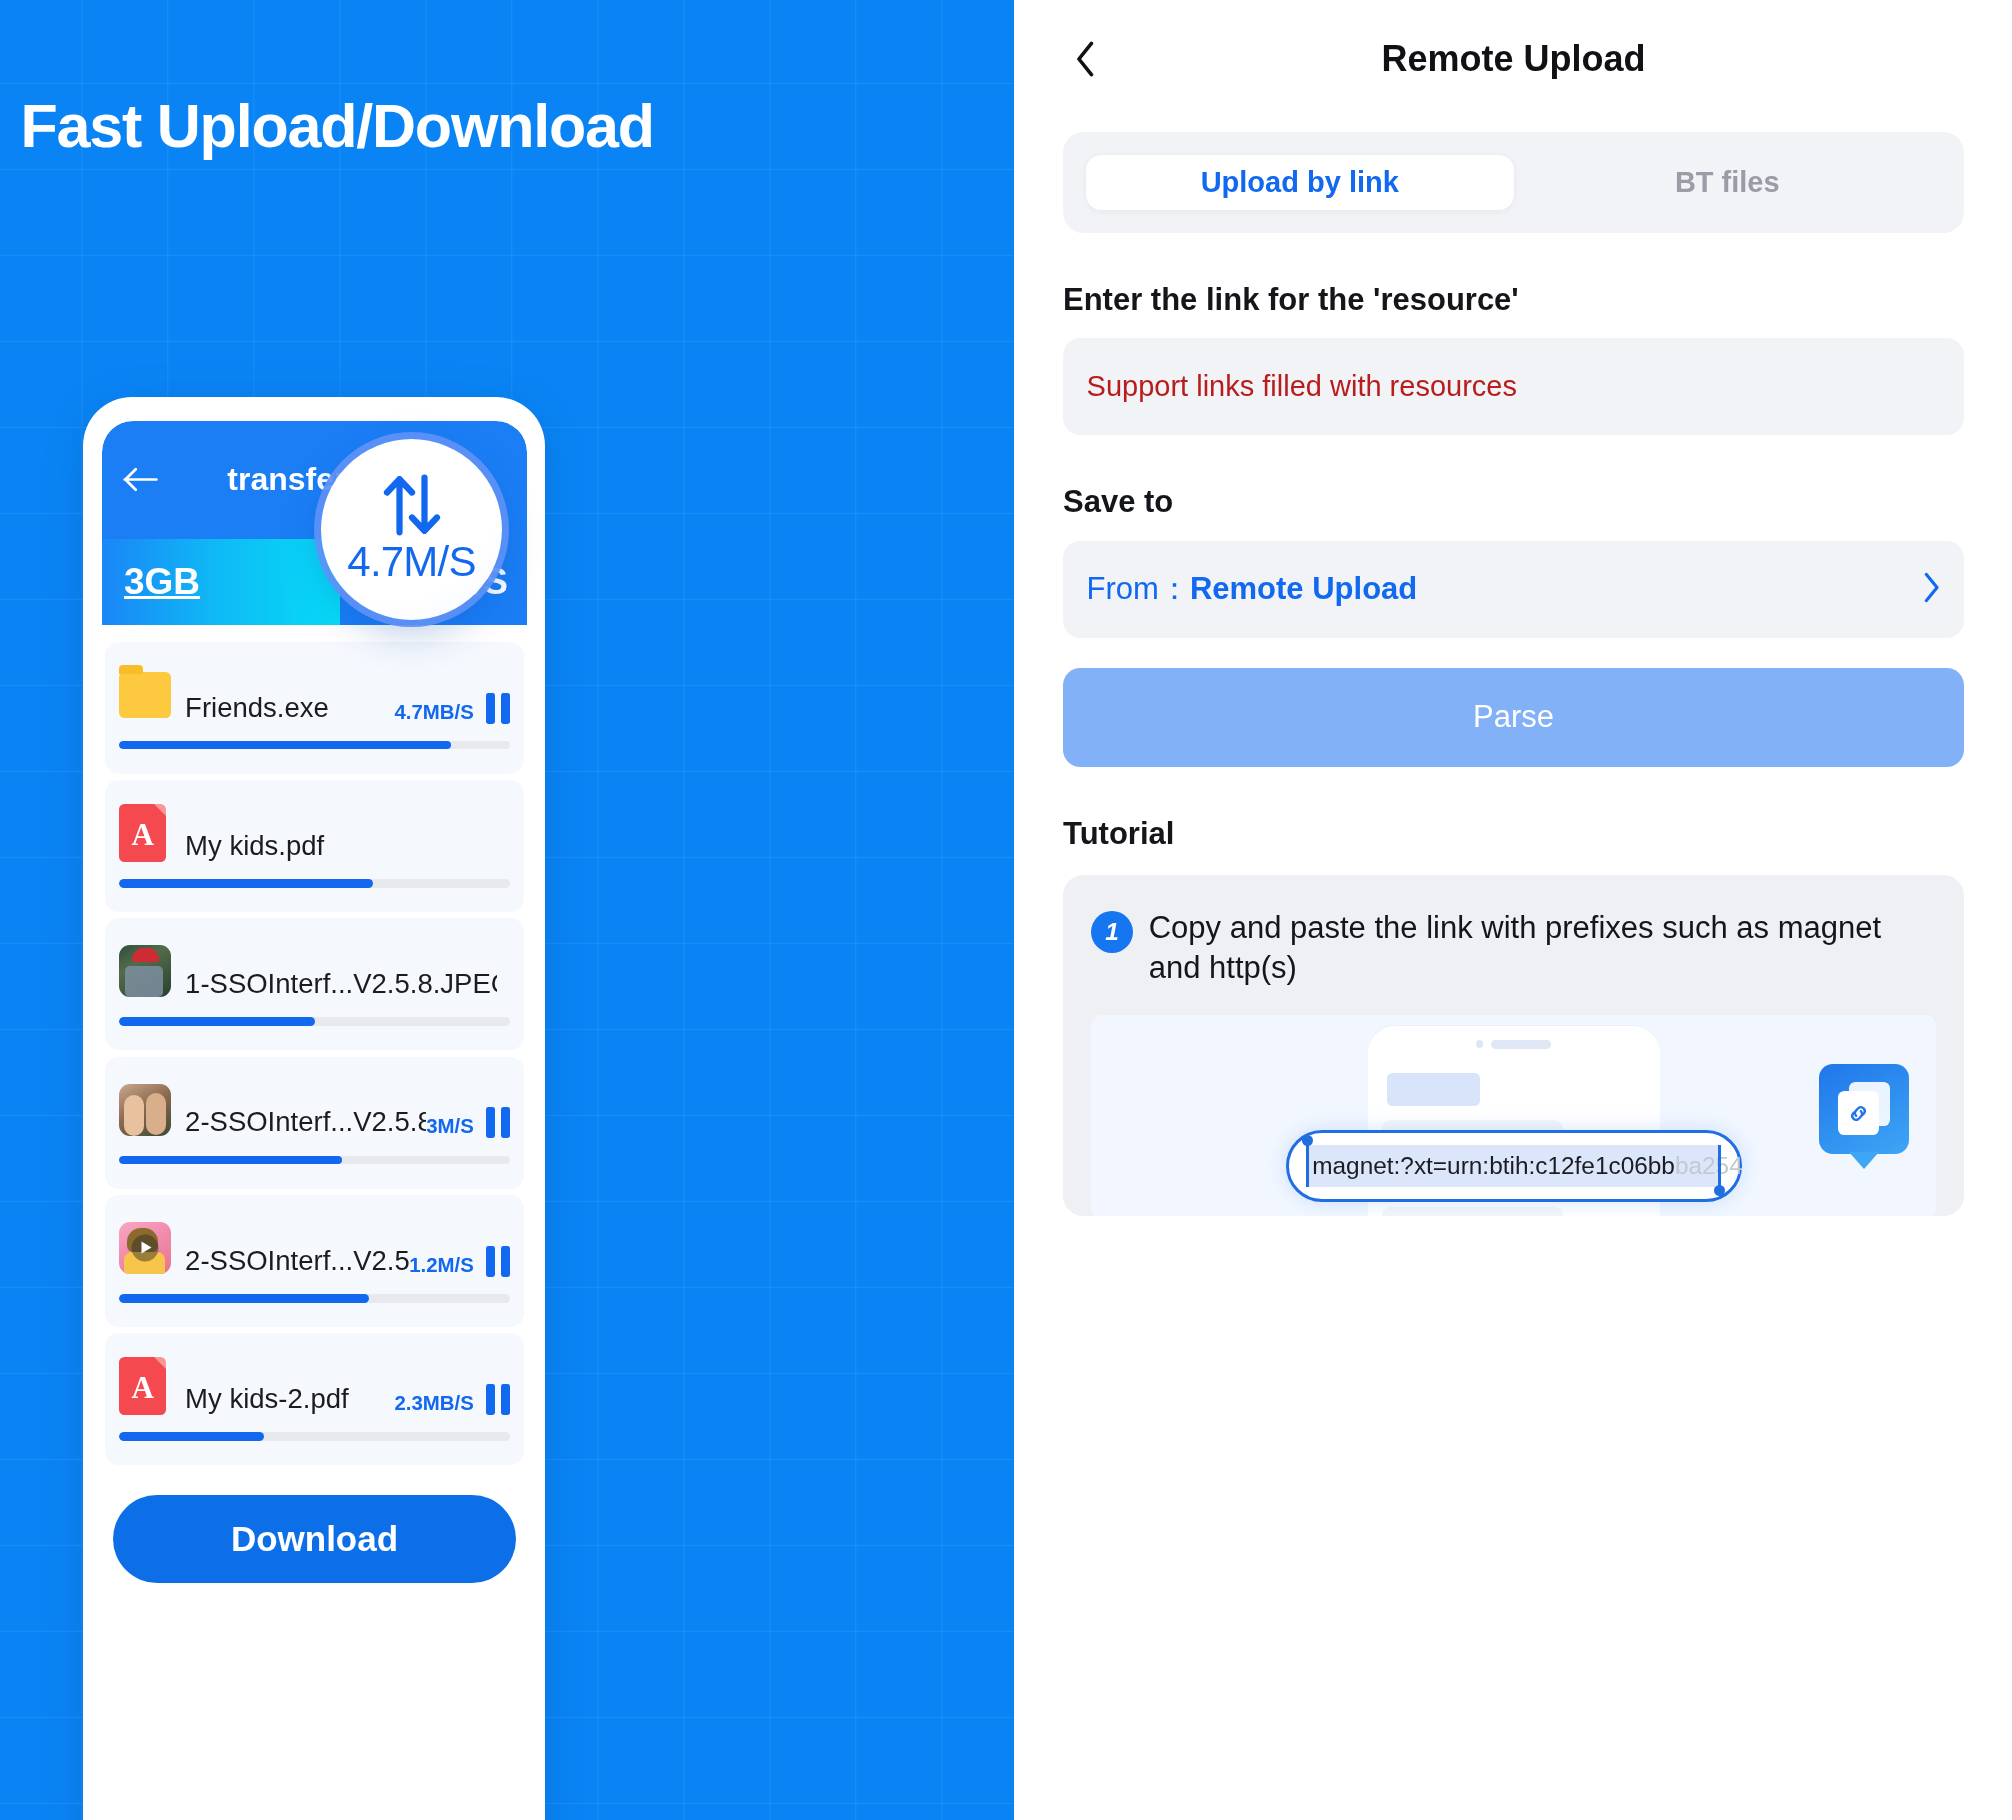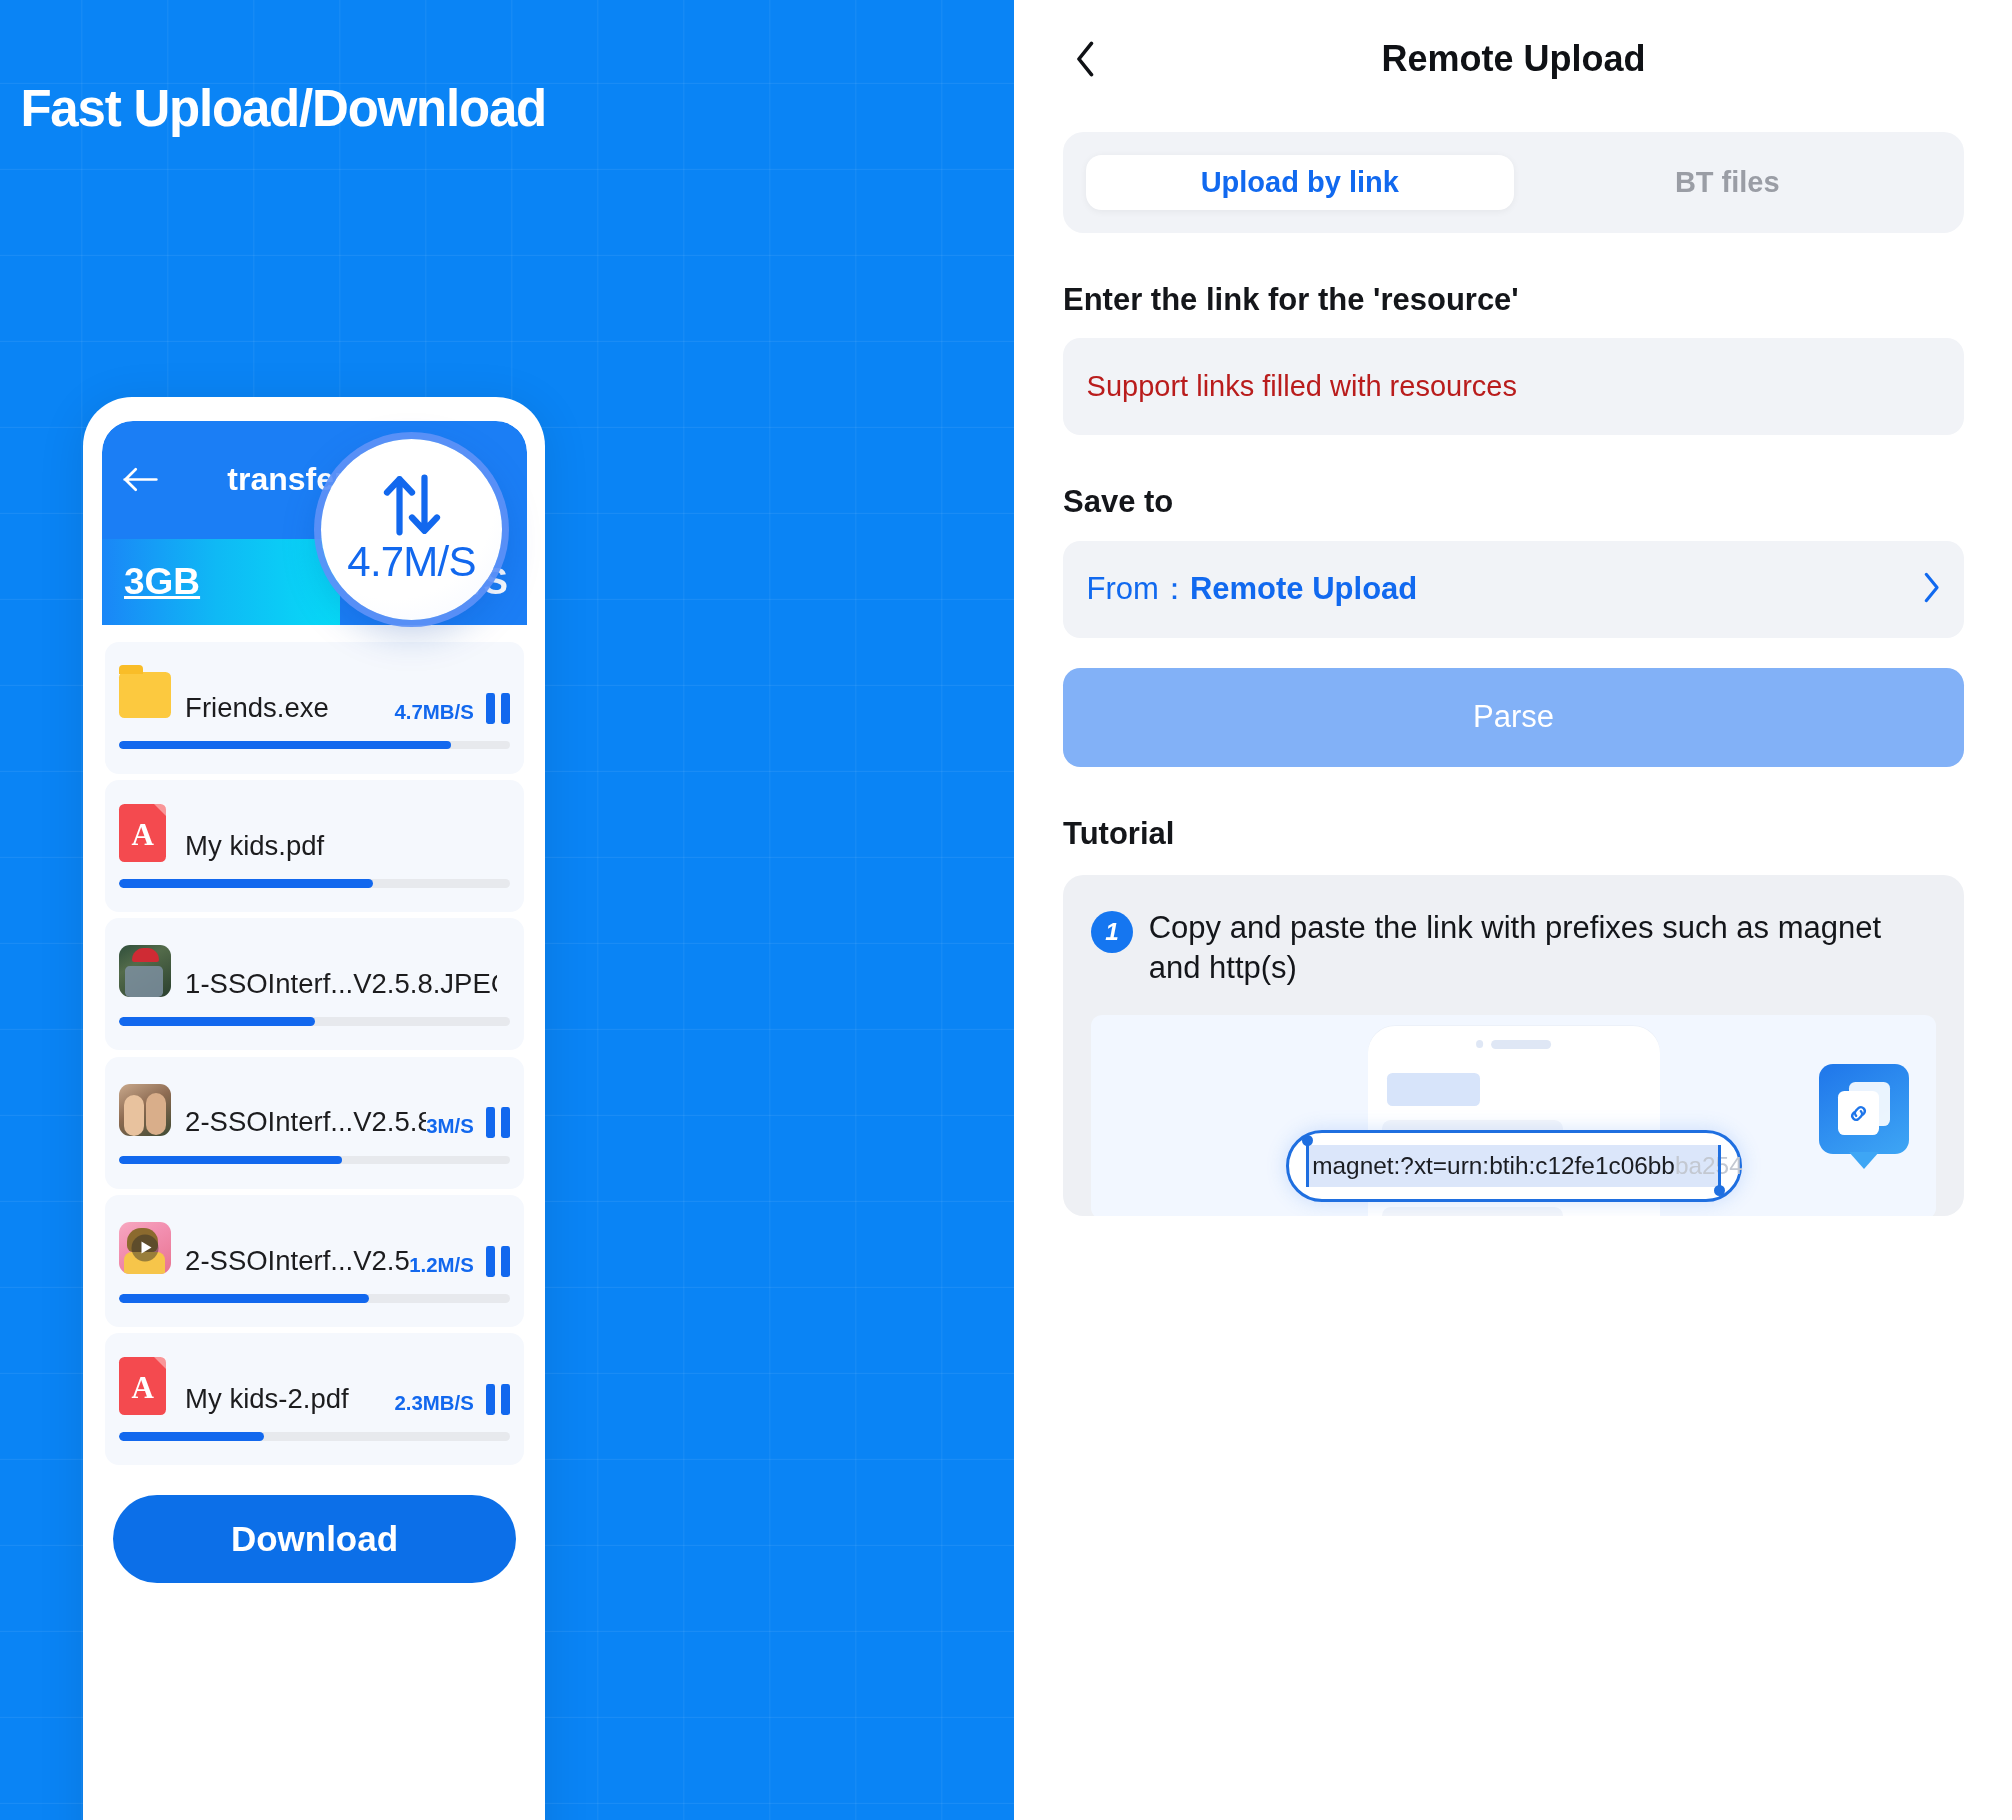--- a/index.html
+++ b/index.html
@@ -23,24 +23,24 @@
     position: absolute; inset: 0;
     background-image:
       linear-gradient(to right, rgba(255,255,255,0.07) 1.2px, transparent 1.2px),
       linear-gradient(to bottom, rgba(255,255,255,0.07) 1.2px, transparent 1.2px);
     background-size: 86px 86px;
     background-position: -4.7px -3.1px;
     pointer-events: none;
   }
   .hero-title {
     position: absolute;
-    left: 20.4px; top: 81px;
+    left: 20.4px; top: 93px;
     width: 983px;
     color: #ffffff;
-    font-size: 51px;
+    font-size: 61px;
     font-weight: 700;
     letter-spacing: -1.2px;
     line-height: 1.1;
     white-space: nowrap;
   }
 
   
   .phone-frame {
     position: absolute;
     left: 83px; top: 397px;

